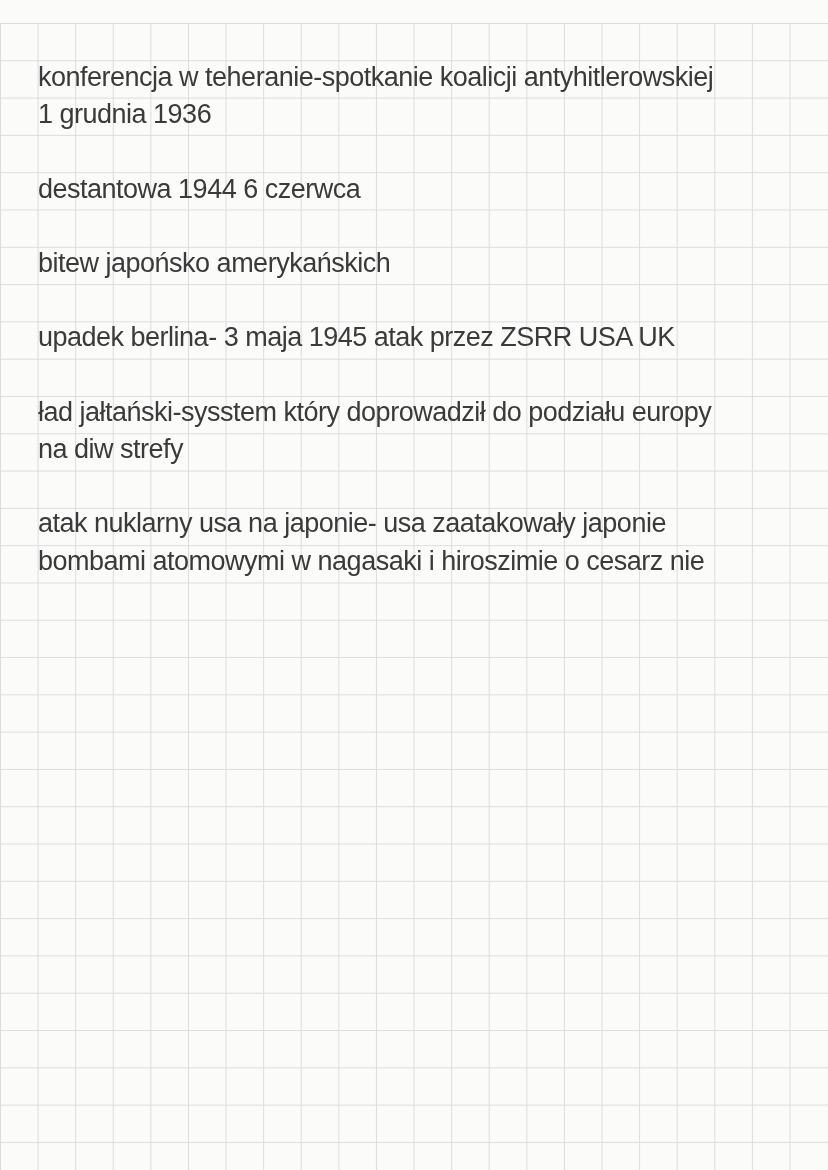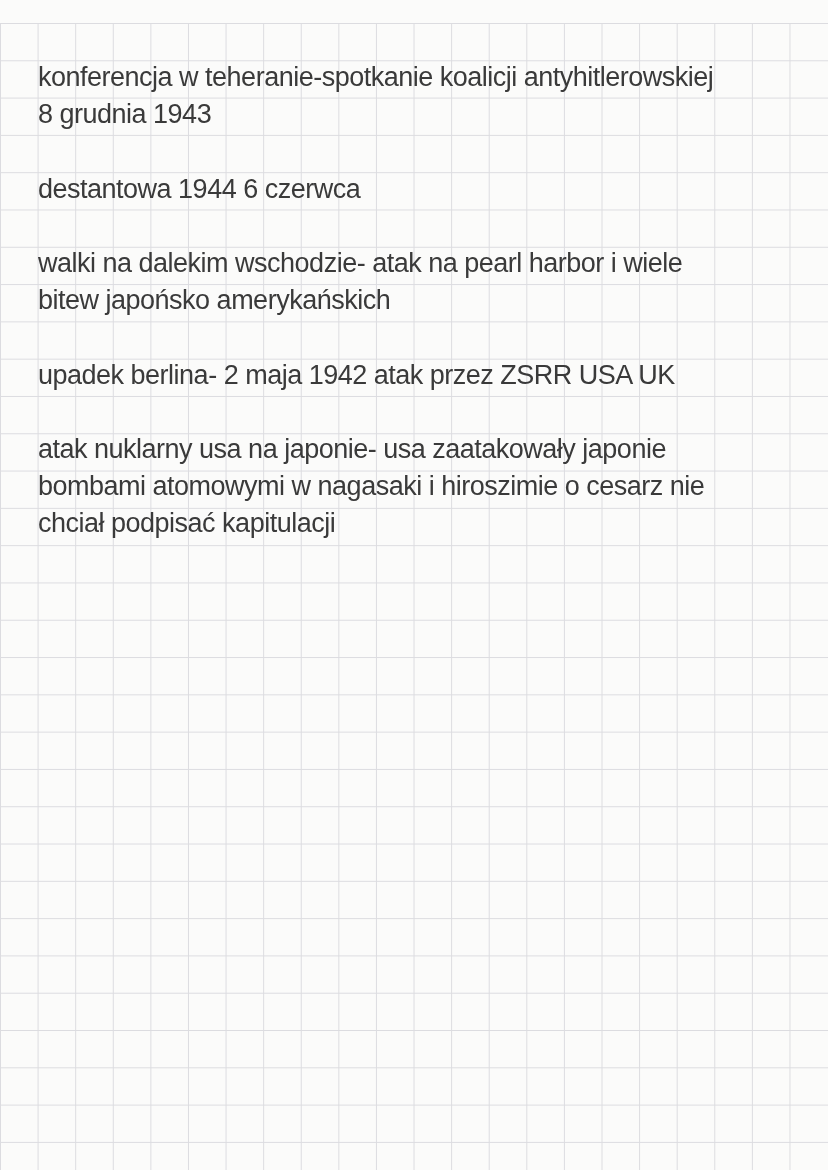--- a/index.html
+++ b/index.html
@@ -56,35 +56,37 @@
 </head>
 <body style="background: rgb(251, 251, 250);">
 
 <div style="position:absolute;inset:0;padding-left:48px;">
   <div class="grid-layer grid-h"></div>
   <div class="grid-layer grid-v"></div>
 
   <div class="notes" id="notes-container">
       <div class="note-paragraph">
         <div class="note-line">konferencja w teheranie-spotkanie koalicji antyhitlerowskiej</div>
-        <div class="note-line">8 grudnia 1943</div>
+        <div class="note-line">1 grudnia 1936</div>
       </div>
       <div class="note-paragraph">
         <div class="note-line">destantowa 1944 6 czerwca</div>
       </div>
       <div class="note-paragraph">
-        <div class="note-line">walki na dalekim wschodzie- atak na pearl harbor i wiele</div>
         <div class="note-line">bitew japońsko amerykańskich</div>
       </div>
       <div class="note-paragraph">
       </div>
       <div class="note-paragraph">
-        <div class="note-line">upadek berlina- 2 maja 1942 atak przez ZSRR USA UK</div>
+        <div class="note-line">upadek berlina- 3 maja 1945 atak przez ZSRR USA UK</div>
       </div>
       <div class="note-paragraph">
       </div>
       <div class="note-paragraph">
+        <div class="note-line">ład jałtański-sysstem który doprowadził do podziału europy</div>
+        <div class="note-line">na diw strefy</div>
+      </div>
+      <div class="note-paragraph">
         <div class="note-line">atak nuklarny usa na japonie- usa zaatakowały japonie</div>
         <div class="note-line">bombami atomowymi w nagasaki i hiroszimie o cesarz nie</div>
-        <div class="note-line">chciał podpisać kapitulacji</div>
       </div>
     </div>
 </div>
 
 </body></html>

